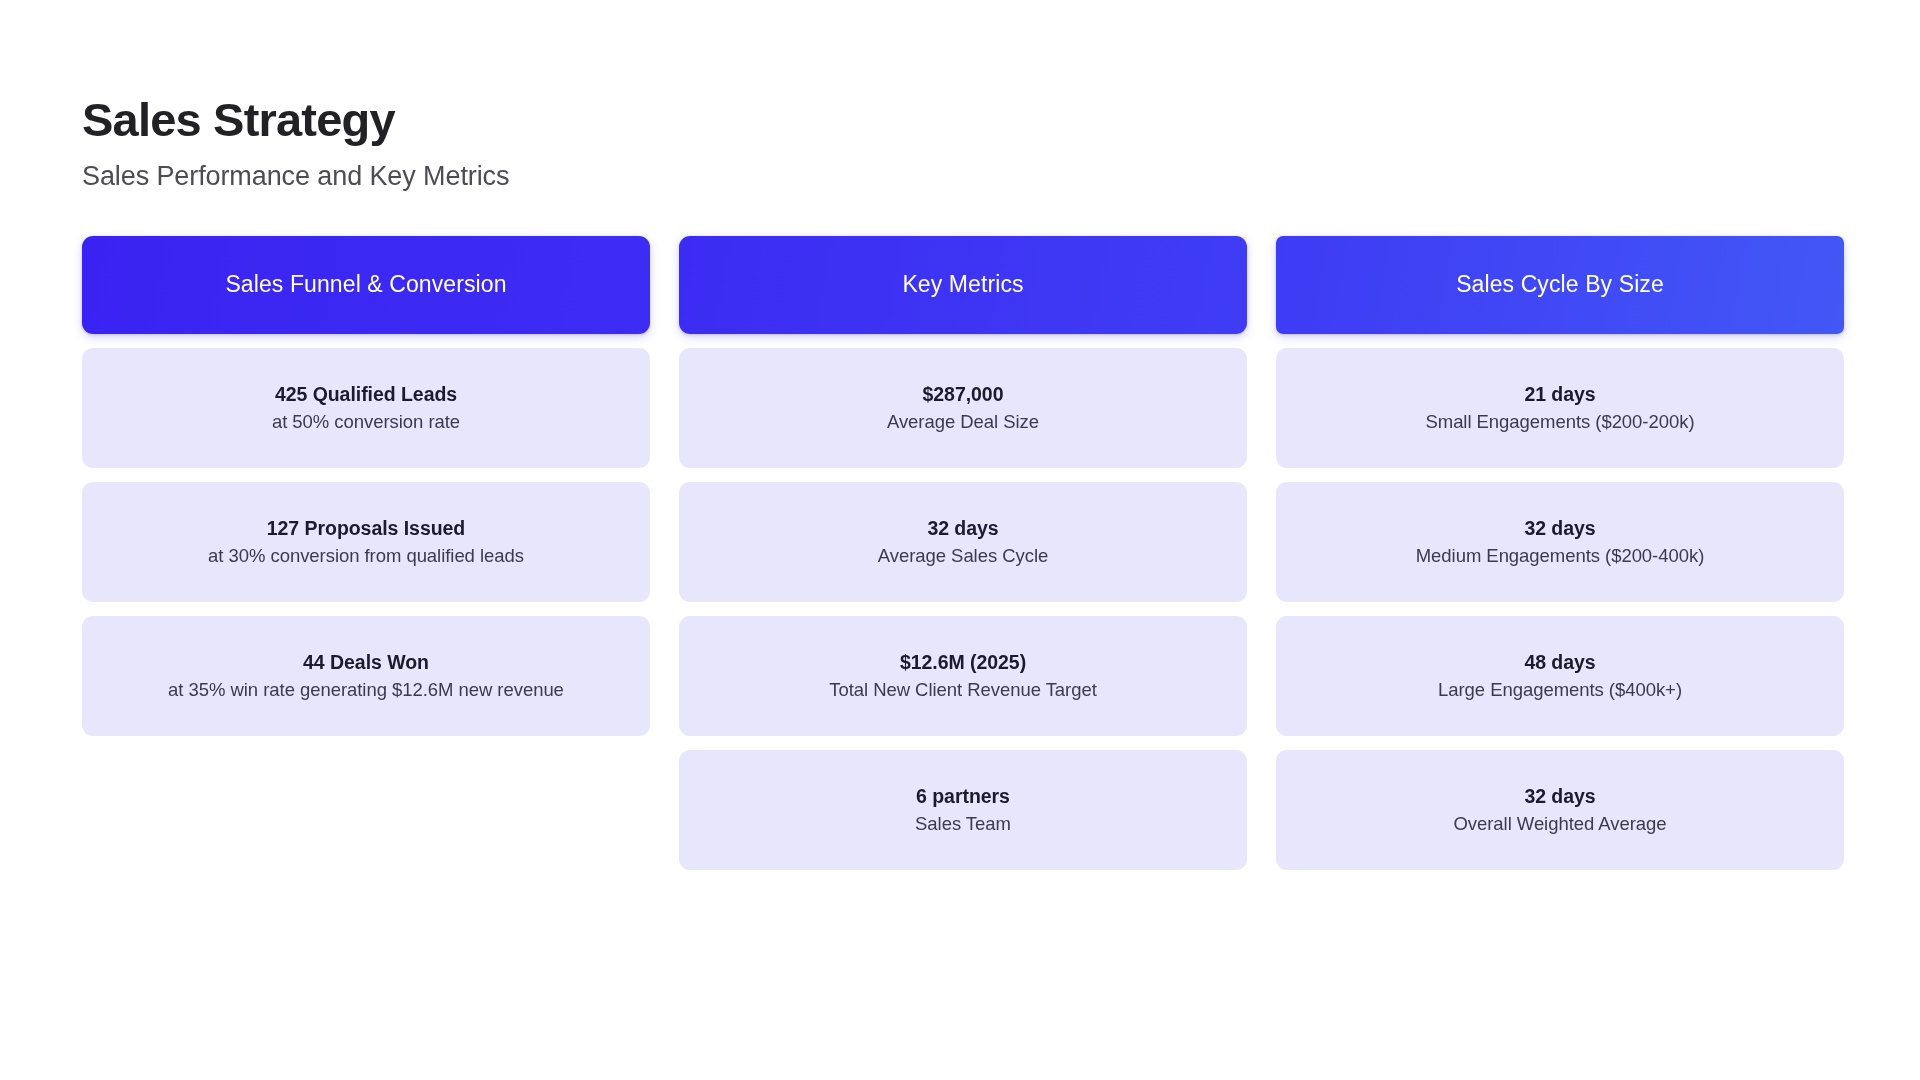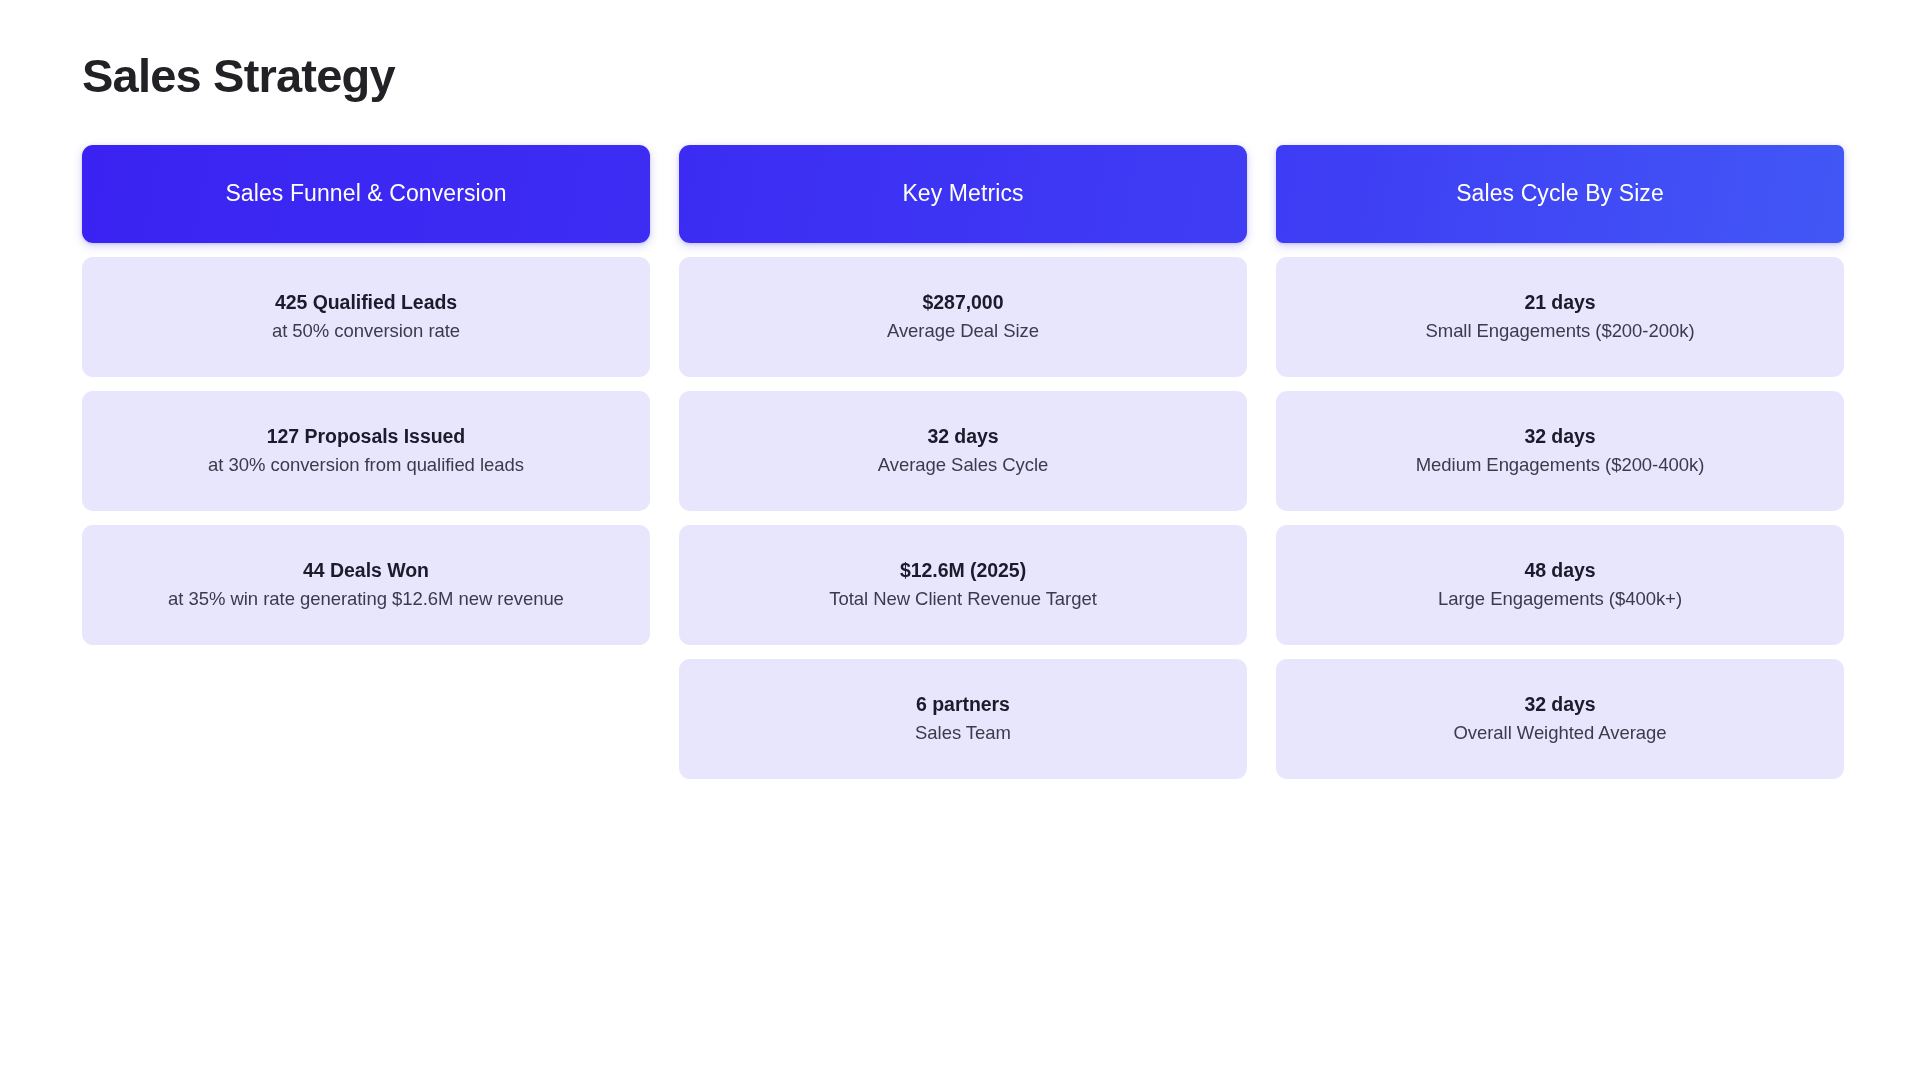--- a/index.html
+++ b/index.html
@@ -9,20 +9,21 @@
     background:#ffffff;
     font-family:"Liberation Sans", sans-serif;
     -webkit-font-smoothing:antialiased;
     overflow:hidden;
   }
   .slide {
     position:relative;
     width:1920px; height:829px;
     background:#ffffff;
     padding:50px 82px 0 82px;
+    margin-top:44px;
   }
 
   
   .page-header { margin-bottom:42px; }
   .page-title {
     font-size:47px;
     font-weight:700;
     color:#222226;
     letter-spacing:-0.8px;
     line-height:1.12;
@@ -93,20 +94,21 @@
     margin-top:3px;
   }
 </style>
 </head>
 <body>
 
 <div class="slide">
 
   <div class="page-header">
     <div class="page-title">Sales Strategy</div>
+    <div class="page-subtitle">Sales Performance and Key Metrics</div>
   </div>
 
   <div class="matrix">
 
     <div class="column">
       <div class="col-header c0">Sales Funnel &amp; Conversion</div>
       <div class="cell">
         <div class="cell-value">425 Qualified Leads</div>
         <div class="cell-label">at 50% conversion rate</div>
       </div>

